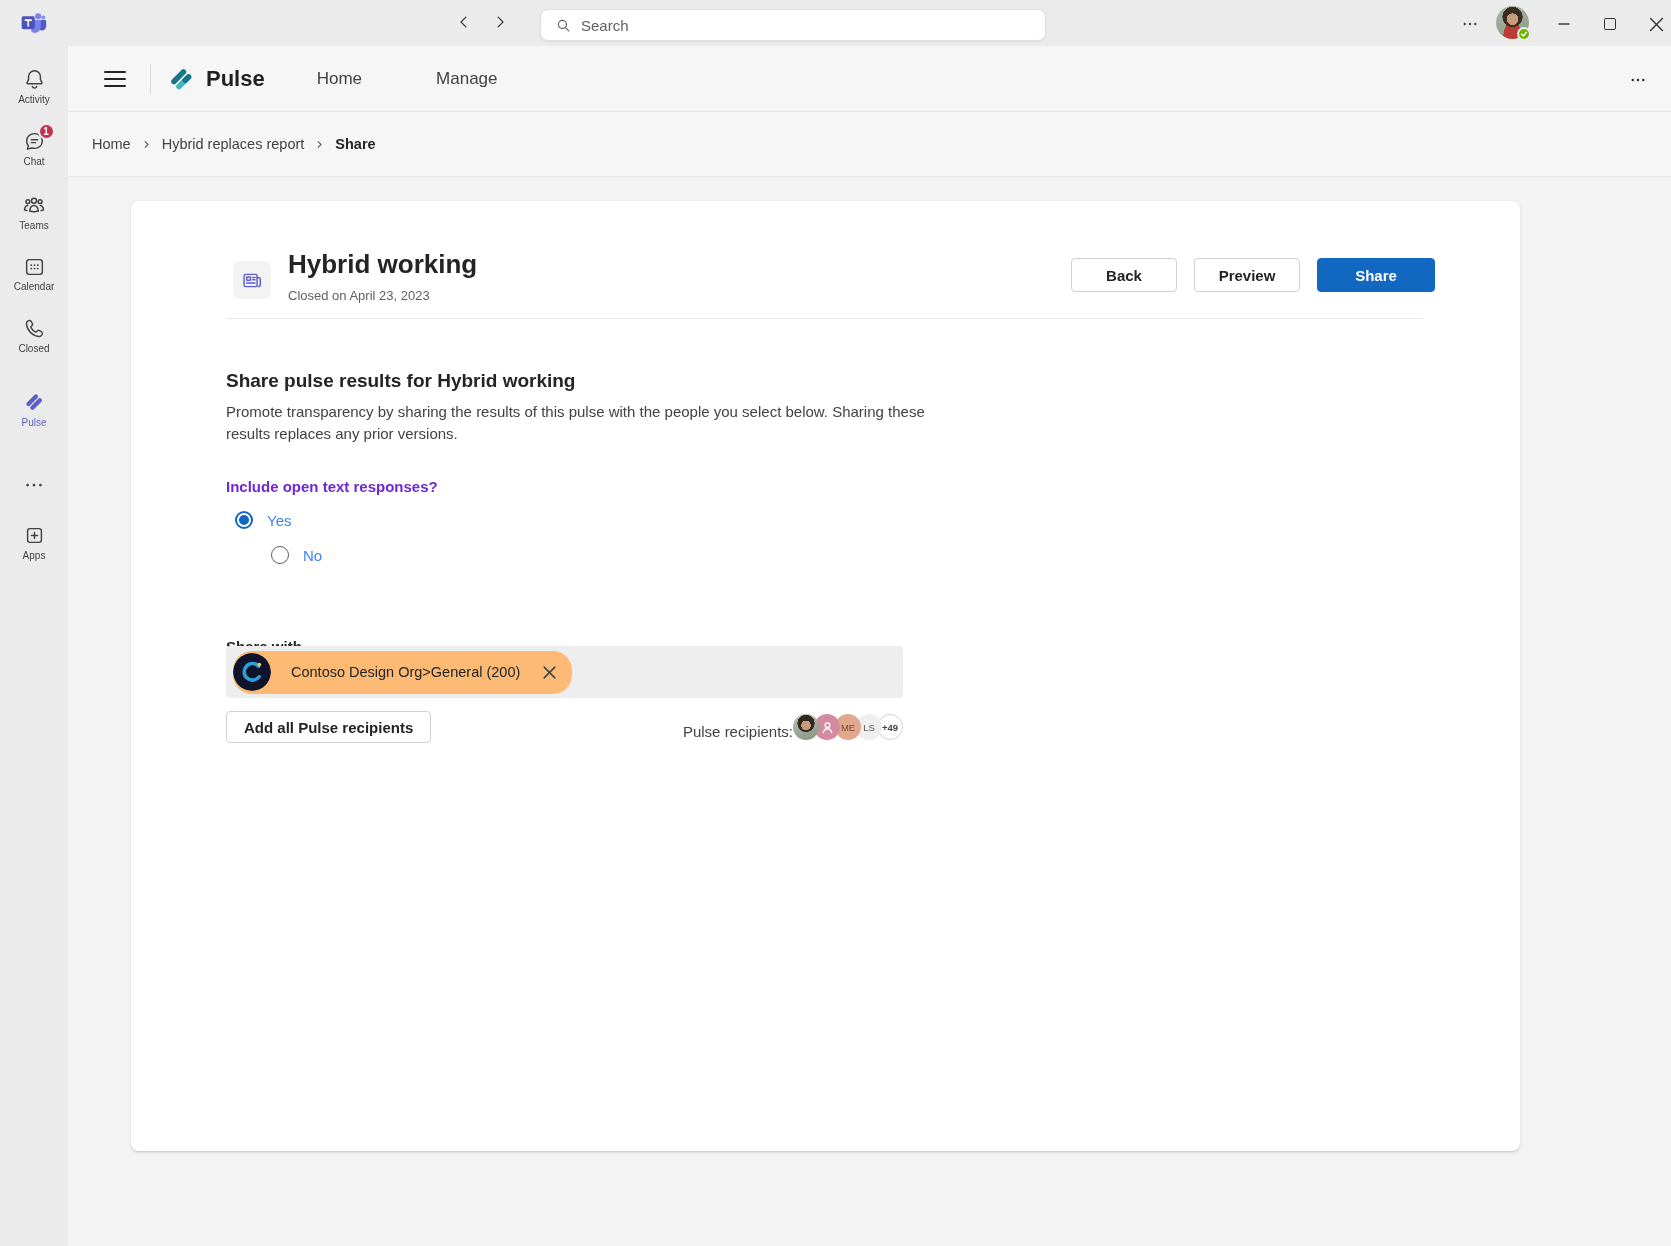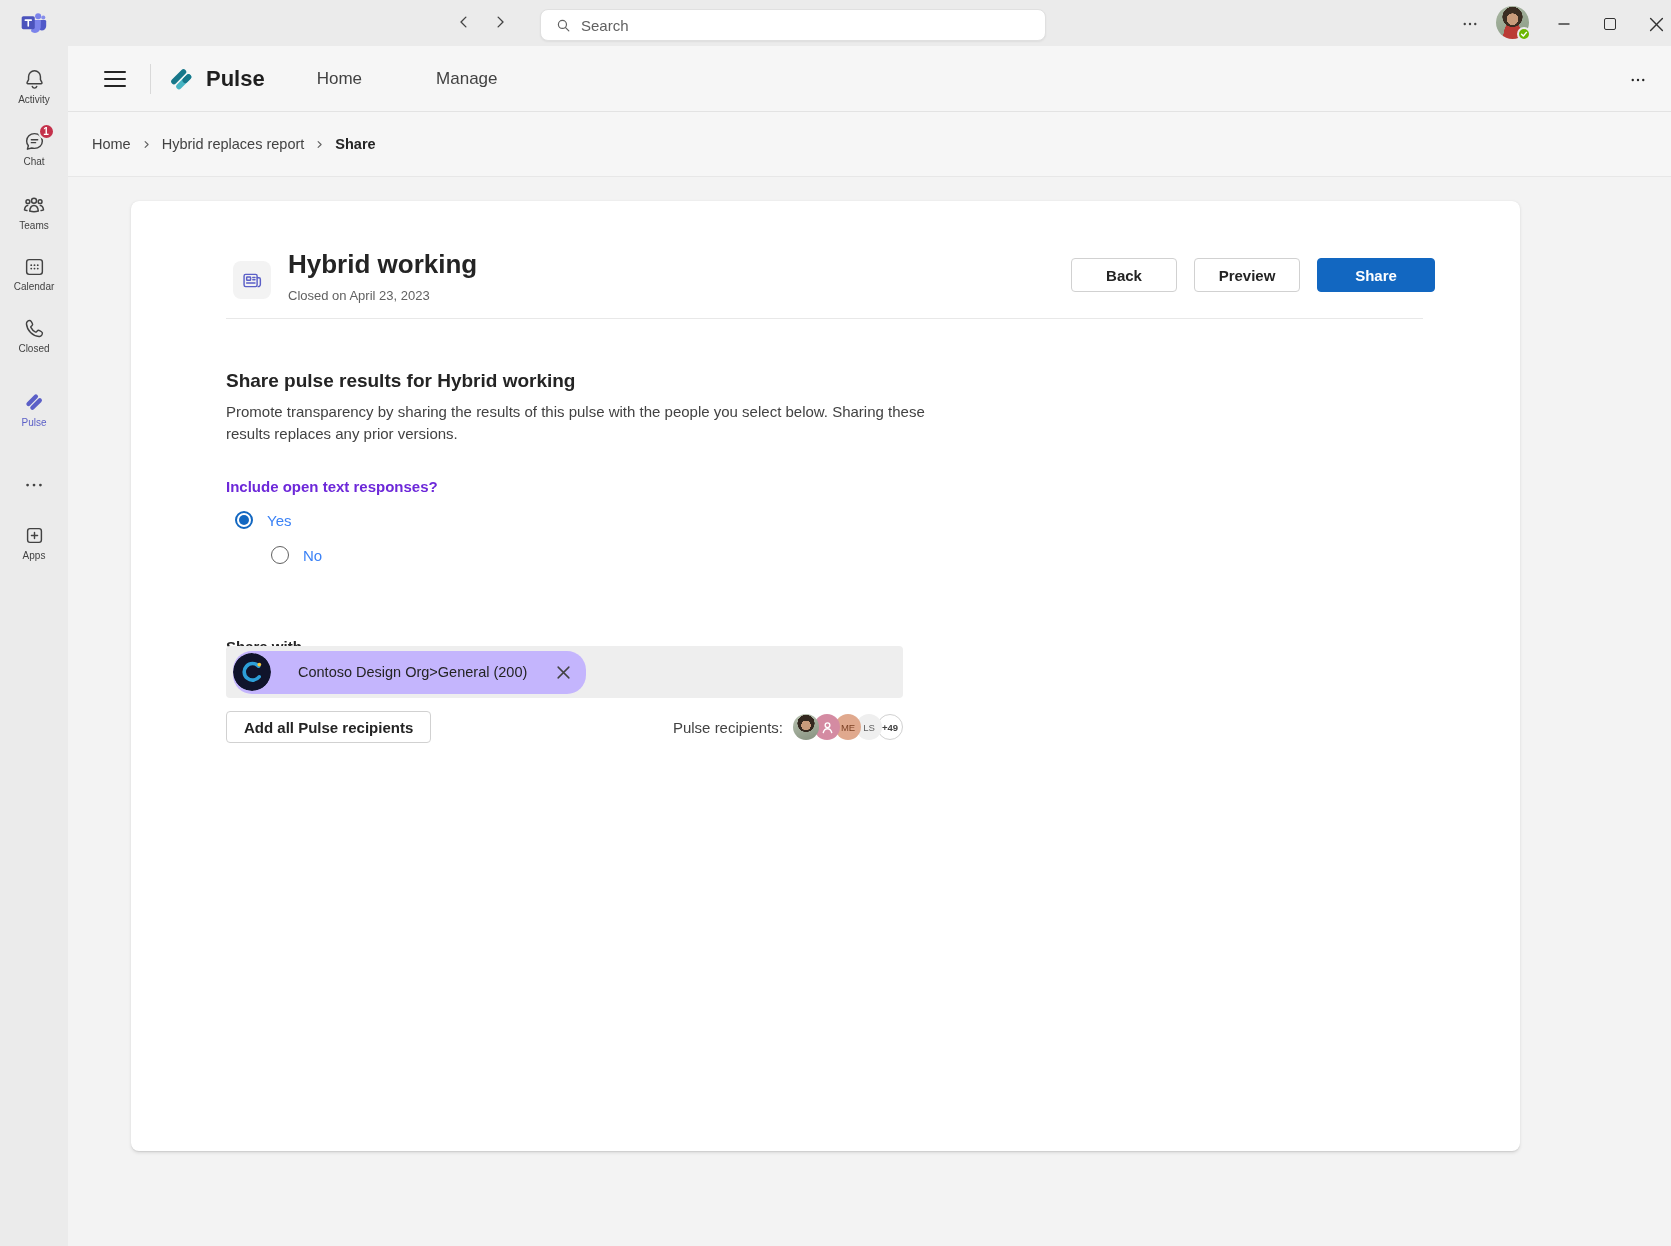--- a/index.html
+++ b/index.html
@@ -71,28 +71,28 @@
   .question { position:absolute; left:95px; top:277px; font-size:15px; font-weight:bold; color:#6d28d9; }
   .radio-opt { position:absolute; left:104px; display:flex; align-items:center; gap:14px; cursor:pointer; }
   .radio-opt.yes { top:310px; } .radio-opt.no { top:345px;margin-left:36px; }
   .radio { width:18px; height:18px; border-radius:50%; border:1px solid #616161; background:#fff; position:relative; }
   .radio.selected { border:2px solid var(--accent_blue,#1267c1); }
   .radio.selected::after { content:""; position:absolute; inset:2px; border-radius:50%; background:var(--accent_blue,#1267c1); }
   .radio-label { font-size:15px; color:#3b82f6;text-align:center; }
 
   .share-with { position:absolute; left:95px; top:413px; font-size:15px; font-weight:600; color:#242424;margin-top:24px; }
   .picker { position:absolute; left:95px; top:445px; width:677px; height:52px; background:#eeeeee; border-radius:4px; display:flex; align-items:center; padding-left:7px; cursor:text; }
-  .chip { display:inline-flex; align-items:center; height:43px; background:#c4b5fd; border-radius:19px; padding-right:13px; gap:27px; }
+  .chip { display:inline-flex; align-items:center; height:43px; background:#fdba74; border-radius:19px; padding-right:13px; gap:20px; }
   .chip-avatar { width:38px; height:38px; border-radius:50%; overflow:hidden; }
   .chip-label { font-size:14.5px; color:#242424; }
   .chip-x { background:none; border:none; display:flex; align-items:center; justify-content:center; cursor:pointer; color:#424242; padding:2px; }
 
   .actions-row { position:absolute; left:95px; top:510px; width:677px; display:flex; align-items:center; justify-content:space-between; }
   .btn.addall { height:32px; padding:0 17px; font-size:15px; }
-  .recip-group { display:flex; align-items:center; gap:10px; }
+  .recip-group { display:flex; align-items:flex-end; gap:0; }
   .recip-label { font-size:15px; color:#424242; }
   .av-stack { display:flex; align-items:center; }
   .av { width:26px; height:26px; border-radius:50%; display:flex; align-items:center; justify-content:center; font-size:9.5px; font-weight:normal; }
   .av + .av { margin-left:-5px; }
   .av.photo { z-index:5; background:
         radial-gradient(circle at 50% 44%, #c89b7b 0 24%, rgba(0,0,0,0) 25%),
         radial-gradient(circle at 50% 36%, #33281f 0 40%, rgba(0,0,0,0) 41%),
         linear-gradient(160deg,#b9c4b2,#86917f); }
   .av.pink { z-index:4; background:#d48ba2; }
   .av.me { z-index:3; background:#e0a98e; color:#7a3f22; }

